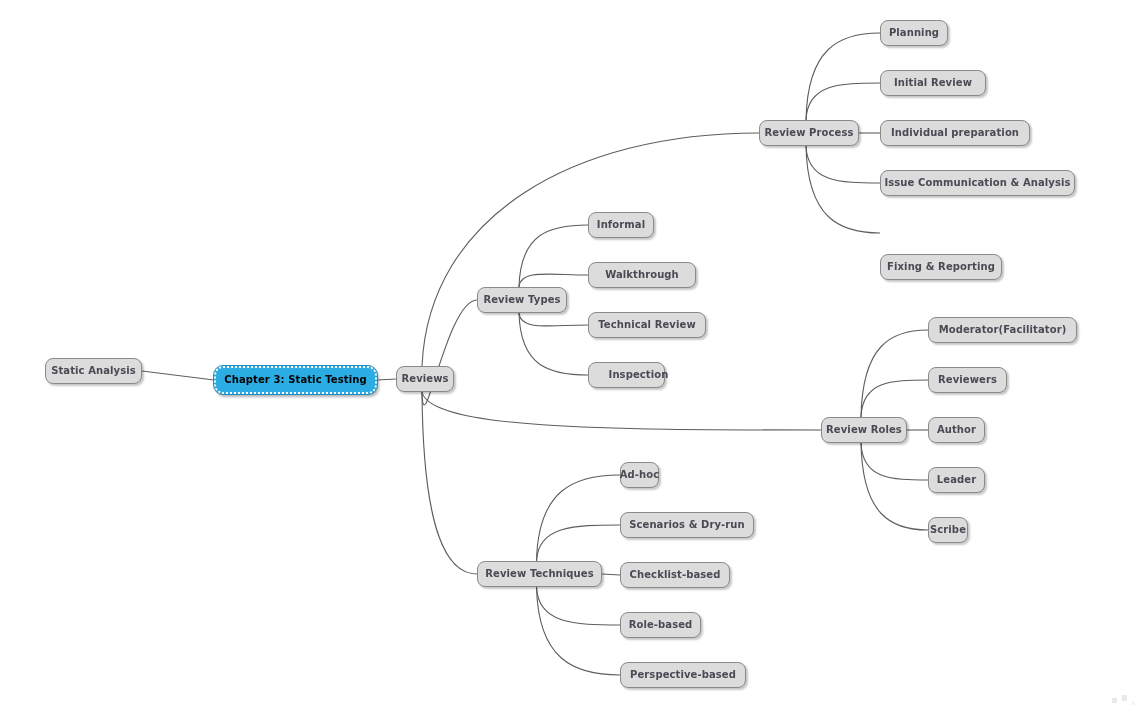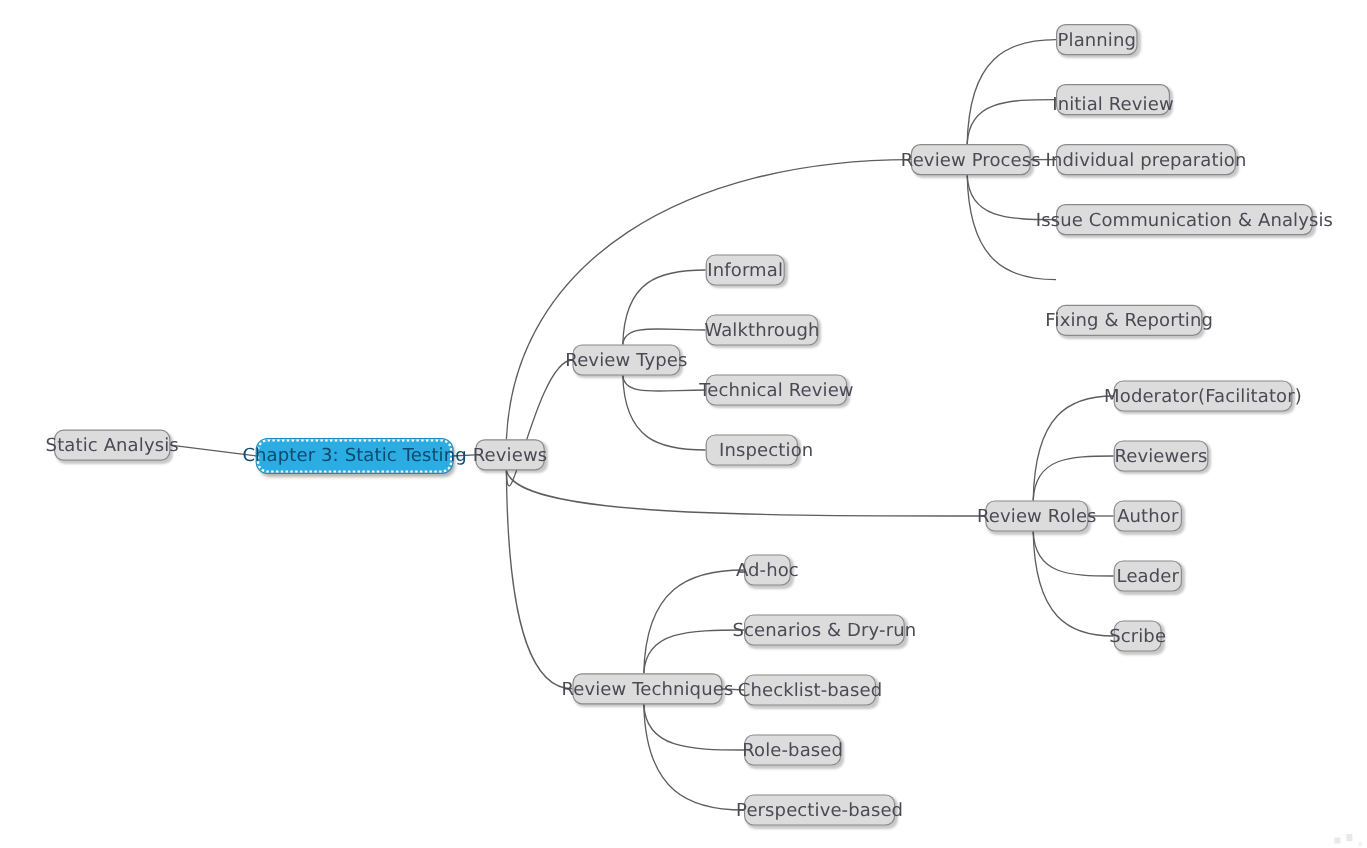--- a/index.html
+++ b/index.html
@@ -31,32 +31,32 @@
     display: flex;
     align-items: center;
     justify-content: center;
     height: 26px;
     padding: 0 9px;
     border-radius: 8px;
     background: #dcdcdc;
     border: 1px solid #8a8a8a;
     box-shadow: 2px 2px 2px rgba(0,0,0,0.22);
     color: #4a4a55;
-    font-size: 15px;
-    font-weight: normal;
+    font-size: 10px;
+    font-weight: bold;
     letter-spacing: 0.1px;
     white-space: nowrap;
     line-height: 1;
     cursor: default;
   }
   .node.root {
     background: #2bace3;
     border: 2px dotted #ffffff;
     outline: 1px solid #1e8cba;
-    color: #0c4a6e;
+    color: #000000;
     border-radius: 9px;
     box-shadow: 2px 3px 3px rgba(0,0,0,0.30);
     height: 28px;
     padding: 0 11px;
   }
   .node.root .node-label { position: relative; top: -0.5px; }
   .node-label { pointer-events: none; }
   #corner-artifact {
     position: absolute;
     right: 3px; bottom: 2px;
@@ -113,39 +113,39 @@
       </div>
       <div class="node" style="left: 396px; top: 366px; width: 58px;">
         <span class="node-label">Reviews</span>
       </div>
       <div class="node" style="left: 759px; top: 120px; width: 100px;">
         <span class="node-label">Review Process</span>
       </div>
       <div class="node" style="left: 880px; top: 20px; width: 68px;">
         <span class="node-label">Planning</span>
       </div>
-      <div class="node" style="left: 880px; top: 70px; width: 95px; align-items: flex-end;">
+      <div class="node" style="left: 880px; top: 70px; width: 106px;">
         <span class="node-label">Initial Review</span>
       </div>
       <div class="node" style="left: 880px; top: 120px; width: 150px;">
         <span class="node-label">Individual preparation</span>
       </div>
-      <div class="node" style="left: 880px; top: 170px; width: 214px;">
+      <div class="node" style="left: 880px; top: 170px; width: 195px;">
         <span class="node-label">Issue Communication &amp; Analysis</span>
       </div>
       <div class="node" style="left: 880px; top: 220px; width: 122px; margin-top: 34px;">
         <span class="node-label">Fixing &amp; Reporting</span>
       </div>
       <div class="node" style="left: 477px; top: 287px; width: 90px;">
         <span class="node-label">Review Types</span>
       </div>
       <div class="node" style="left: 588px; top: 212px; width: 66px;">
         <span class="node-label">Informal</span>
       </div>
-      <div class="node" style="left: 588px; top: 262px; width: 94px;">
+      <div class="node" style="left: 588px; top: 262px; width: 108px;">
         <span class="node-label">Walkthrough</span>
       </div>
       <div class="node" style="left: 588px; top: 312px; width: 118px;">
         <span class="node-label">Technical Review</span>
       </div>
       <div class="node" style="left: 588px; top: 362px; width: 77px; padding-left: 33px;">
         <span class="node-label">Inspection</span>
       </div>
       <div class="node" style="left: 821px; top: 417px; width: 86px;">
         <span class="node-label">Review Roles</span>

